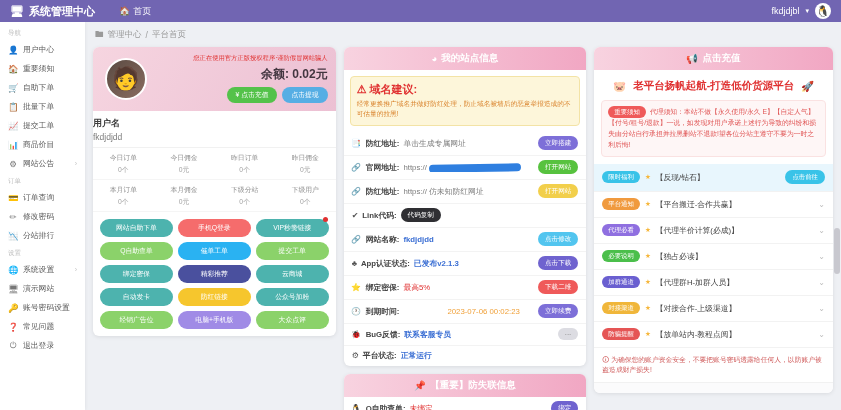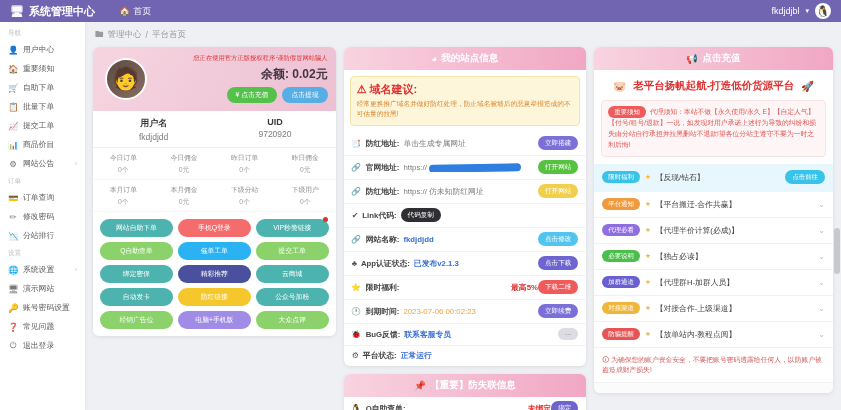--- a/index.html
+++ b/index.html
@@ -49,21 +49,21 @@
     display:flex; align-items:center; justify-content:center; font-size:22px; overflow:hidden; }
   .user-notice { position:absolute; right:8px; top:7px; font-size:6.3px;
     color:#e03131; white-space:nowrap; }
   .balance { position:absolute; right:8px; top:19px; font-size:12px;
     font-weight:bold; color:#433640; }
   .topbtns { position:absolute; right:8px; top:40px; display:flex; gap:5px; }
   .pill { border:none; border-radius:9px; font-size:6.8px; color:#fff;
     padding:3px 9px; cursor:pointer; font-family:inherit; }
   .pill.green { background:#54c24a; }
   .pill.blue  { background:#56aee4; }
-  .ids-row { display:flex; text-align:center; border-bottom:1px solid #f1f1f1; }
+  .ids-row { display:flex; text-align:left; border-bottom:1px solid #f1f1f1; }
   .ids-row > div { flex:1; padding:6px 0 5px; }
   .id-label { font-size:9px; font-weight:bold; color:#3c3c3c; }
   .id-value { font-size:8.5px; color:#7d7d7d; margin-top:2px; }
   .stats { display:grid; grid-template-columns:repeat(4,1fr); }
   .stat { padding:5px 0 4px; text-align:center; border-bottom:1px solid #f5f5f5; }
   .stat-label { font-size:6.8px; color:#8d8d8d; }
   .stat-value { font-size:6.8px; color:#a2a2a2; margin-top:2px; }
   .qgrid { display:grid; grid-template-columns:repeat(3,1fr); gap:5px; padding:7px; }
   .qbtn { height:18px; border:none; border-radius:10px; color:#fff; font-size:6.8px;
     display:flex; align-items:center; justify-content:center; cursor:pointer;
@@ -81,22 +81,22 @@
     border-radius:4px; padding:5px 6px; }
   .warn-title { color:#e03131; font-size:11px; font-weight:bold; }
   .warn-body { color:#d9822b; font-size:6.7px; margin-top:2px; line-height:1.55; }
   .info-row { display:flex; align-items:center; padding:4.5px 8px;
     border-bottom:1px solid #f3f3f3; font-size:7.8px; color:#555; }
   .info-row:last-child { border-bottom:none; }
   .info-row .glyph { margin-right:4px; font-size:8px; }
   .info-label { font-weight:bold; color:#454545; margin-right:4px; white-space:nowrap; }
   .info-value { color:#7d7d7d; flex:1; white-space:nowrap; overflow:hidden; }
   .v-blue { color:#3b6fd4; font-weight:bold; }
-  .v-red { color:#e03131; font-weight:bold;text-align:right; }
-  .v-orange { color:#f0a13a; }
+  .v-red { color:#e03131; font-weight:normal; }
+  .v-orange { color:#f0a13a;margin-left:44px; }
   .ibtn { border:none; border-radius:8px; padding:2.5px 7px; font-size:6.6px;
     color:#fff; cursor:pointer; white-space:nowrap; font-family:inherit; }
   .b-purple{background:#7d6fd8} .b-green{background:#57c23f} .b-yellow{background:#f2cf4b}
   .b-black{background:#2f2f33} .b-cyan{background:#52c5ef} .b-indigo{background:#6f63cf}
   .b-red{background:#ef5a5a} .b-gray{background:#dcdce2;color:#8a8a8a}
   .censor { display:inline-block; width:92px; height:8px; background:#2f7fe0;
     border-radius:4px; vertical-align:middle; margin-left:2px; transform:rotate(-1deg); }
   
   .ann-headline { color:#e03131; font-weight:bold; font-size:10.5px; text-align:center;
     padding:9px 4px 7px; display:flex; justify-content:center; gap:7px; align-items:center; }
@@ -236,24 +236,20 @@
         <div class="topbtns">
           <button class="pill green">¥ 点击充值</button>
           <button class="pill blue">点击提现</button>
         </div>
       </div>
       <div class="ids-row">
         <div>
           <div class="id-label">用户名</div>
           <div class="id-value">fkdjdjdd</div>
         </div>
-        <div>
-          <div class="id-label">UID</div>
-          <div class="id-value">9720920</div>
-        </div>
       </div>
       <div class="stats">
         <div class="stat">
           <div class="stat-label">今日订单</div>
           <div class="stat-value">0个</div>
         </div>
         <div class="stat">
           <div class="stat-label">今日佣金</div>
           <div class="stat-value">0元</div>
         </div>
@@ -345,21 +341,21 @@
           <button class="ibtn b-cyan">点击修改</button>
         </div>
         <div class="info-row">
           <span class="glyph">♣</span>
           <span class="info-label">App认证状态:</span>
           <span class="info-value v-blue">已发布v2.1.3</span>
           <button class="ibtn b-indigo">点击下载</button>
         </div>
         <div class="info-row">
           <span class="glyph">⭐</span>
-          <span class="info-label">限时福利:</span>
+          <span class="info-label">绑定密保:</span>
           <span class="info-value v-red">最高5%</span>
           <button class="ibtn b-red">下载二维</button>
         </div>
         <div class="info-row">
           <span class="glyph">🕐</span>
           <span class="info-label">到期时间:</span>
           <span class="info-value v-orange">2023-07-06 00:02:23</span>
           <button class="ibtn b-purple">立即续费</button>
         </div>
         <div class="info-row">

